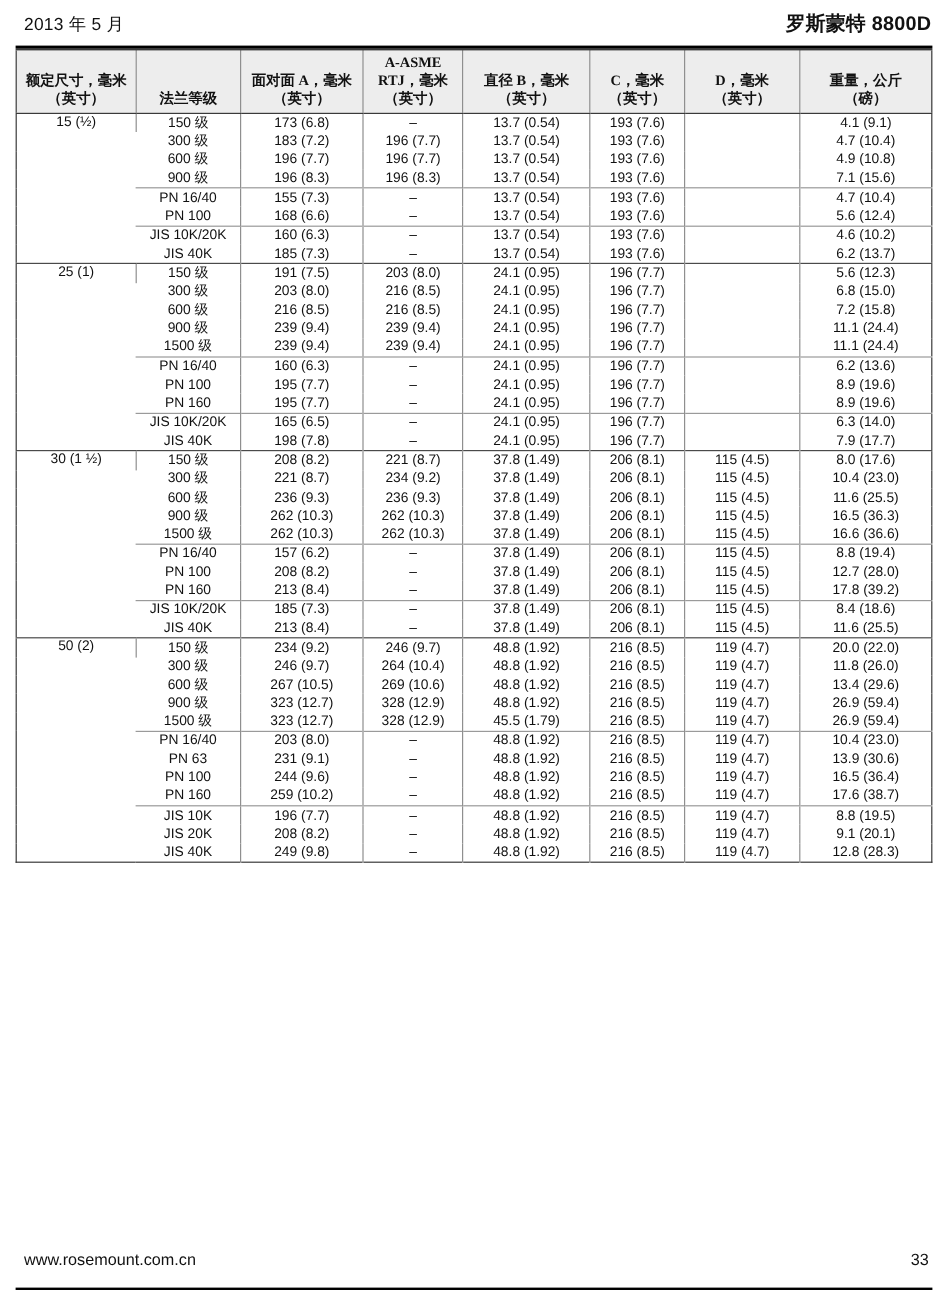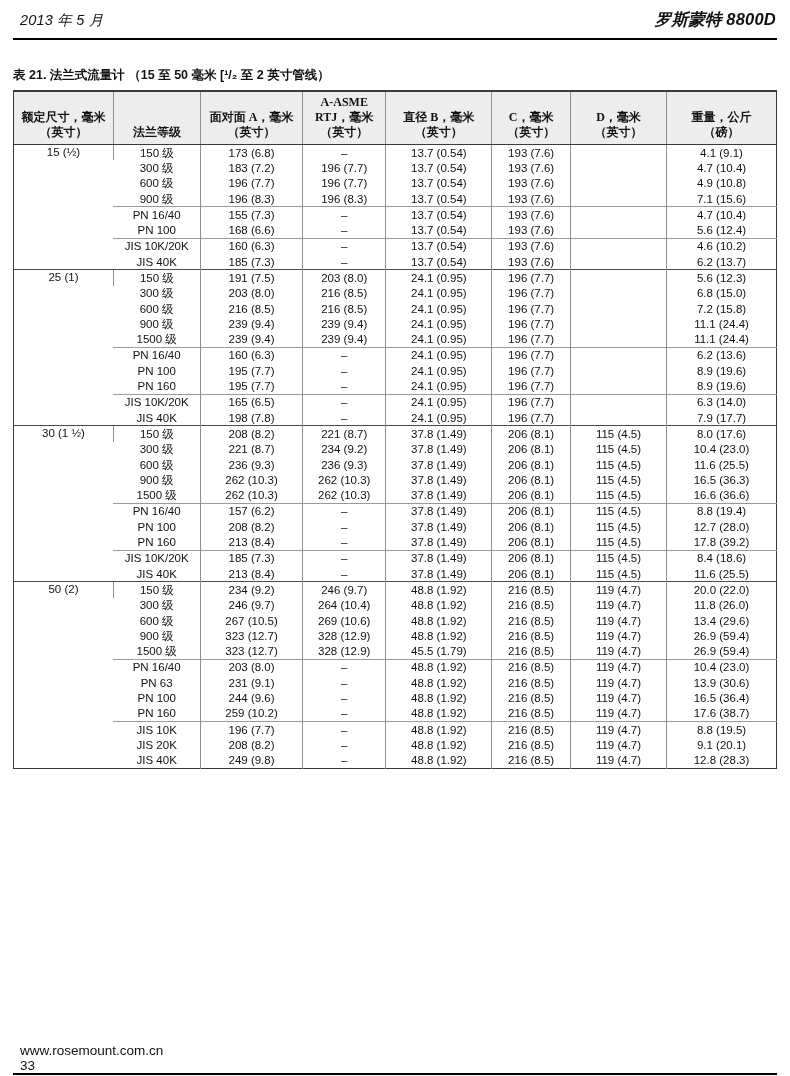--- a/index.html
+++ b/index.html
@@ -9,21 +9,20 @@
     margin:0 auto;
     background:#ffffff;
     font-family:"Liberation Sans","DejaVu Sans",sans-serif;
     color:#111;
     overflow:hidden;
   }
   
   .hdr{
     display:flex;justify-content:space-between;align-items:baseline;
     padding:9px 14px 0 20px;
-    font-style:italic;
   }
   .hdr-date{font-size:14.5px;letter-spacing:.2px;}
   .hdr-product{font-size:16.5px;font-weight:bold;letter-spacing:.2px;text-align:right;}
   .hdr-rule{border-top:2px solid #000;margin:7px 13px 0 13px;}
 
   
   .tbl-title{
     margin:27px 13px 6px 13px;
     font-size:12.5px;font-weight:bold;
   }
@@ -57,37 +56,35 @@
     vertical-align:top;padding-top:1px;
   }
   table.spec tr.group-start td{border-top:1px solid #9a9a9a;}
   table.spec tr.section-start td{border-top:1.4px solid #4a4a4a;}
 
   
   .ftr{
     position:absolute;left:13px;right:13px;bottom:1px;
     border-bottom:2px solid #000;
     display:flex;justify-content:space-between;align-items:baseline;
-    padding:0 3px 0 7px;
+    padding:0 3px 16px 7px;
     font-size:13.5px;
-    flex-direction:column;
   }
 </style>
 </head>
 <body>
 
 <div class="page">
 
   <div class="hdr">
     <span class="hdr-date">2013 年 5 月</span>
     <span class="hdr-product">罗斯蒙特 8800D</span>
   </div>
   <div class="hdr-rule"></div>
 
-  <div class="tbl-title">表 21. 法兰式流量计 （15 至 50 毫米 [¹/₂ 至 2 英寸管线）</div>
 
   <table class="spec">
     <colgroup id="colgroup">
         <col style="width: 13.1%;">
         <col style="width: 11.4%;">
         <col style="width: 13.4%;">
         <col style="width: 10.9%;">
         <col style="width: 13.9%;">
         <col style="width: 10.3%;">
         <col style="width: 12.6%;">

